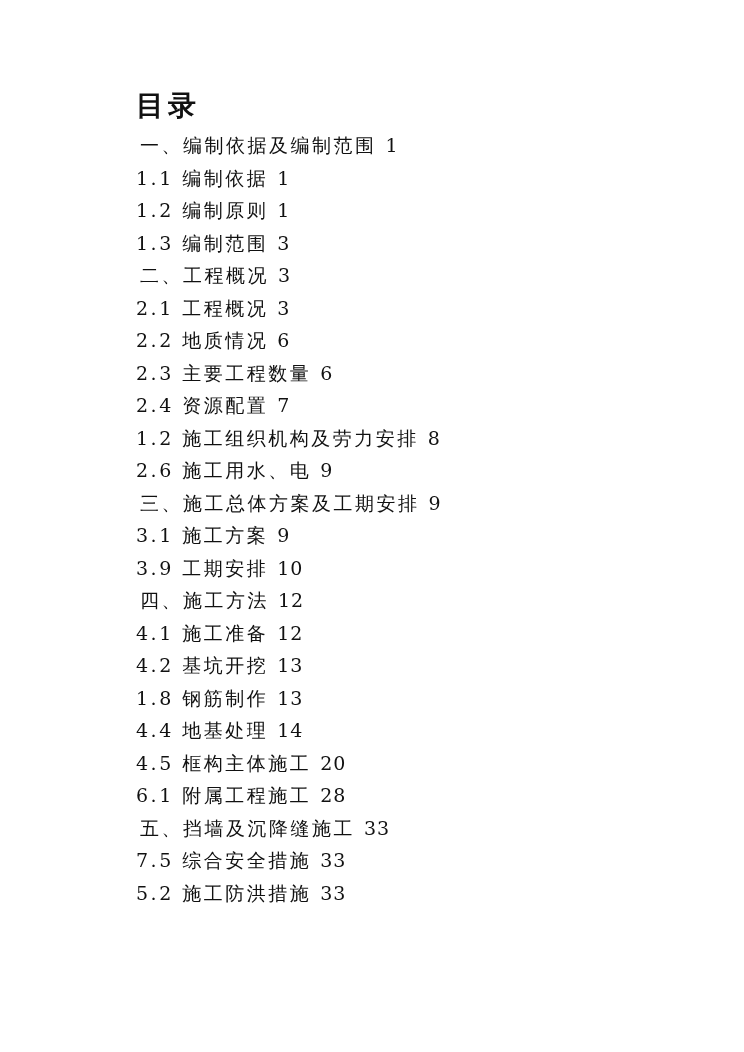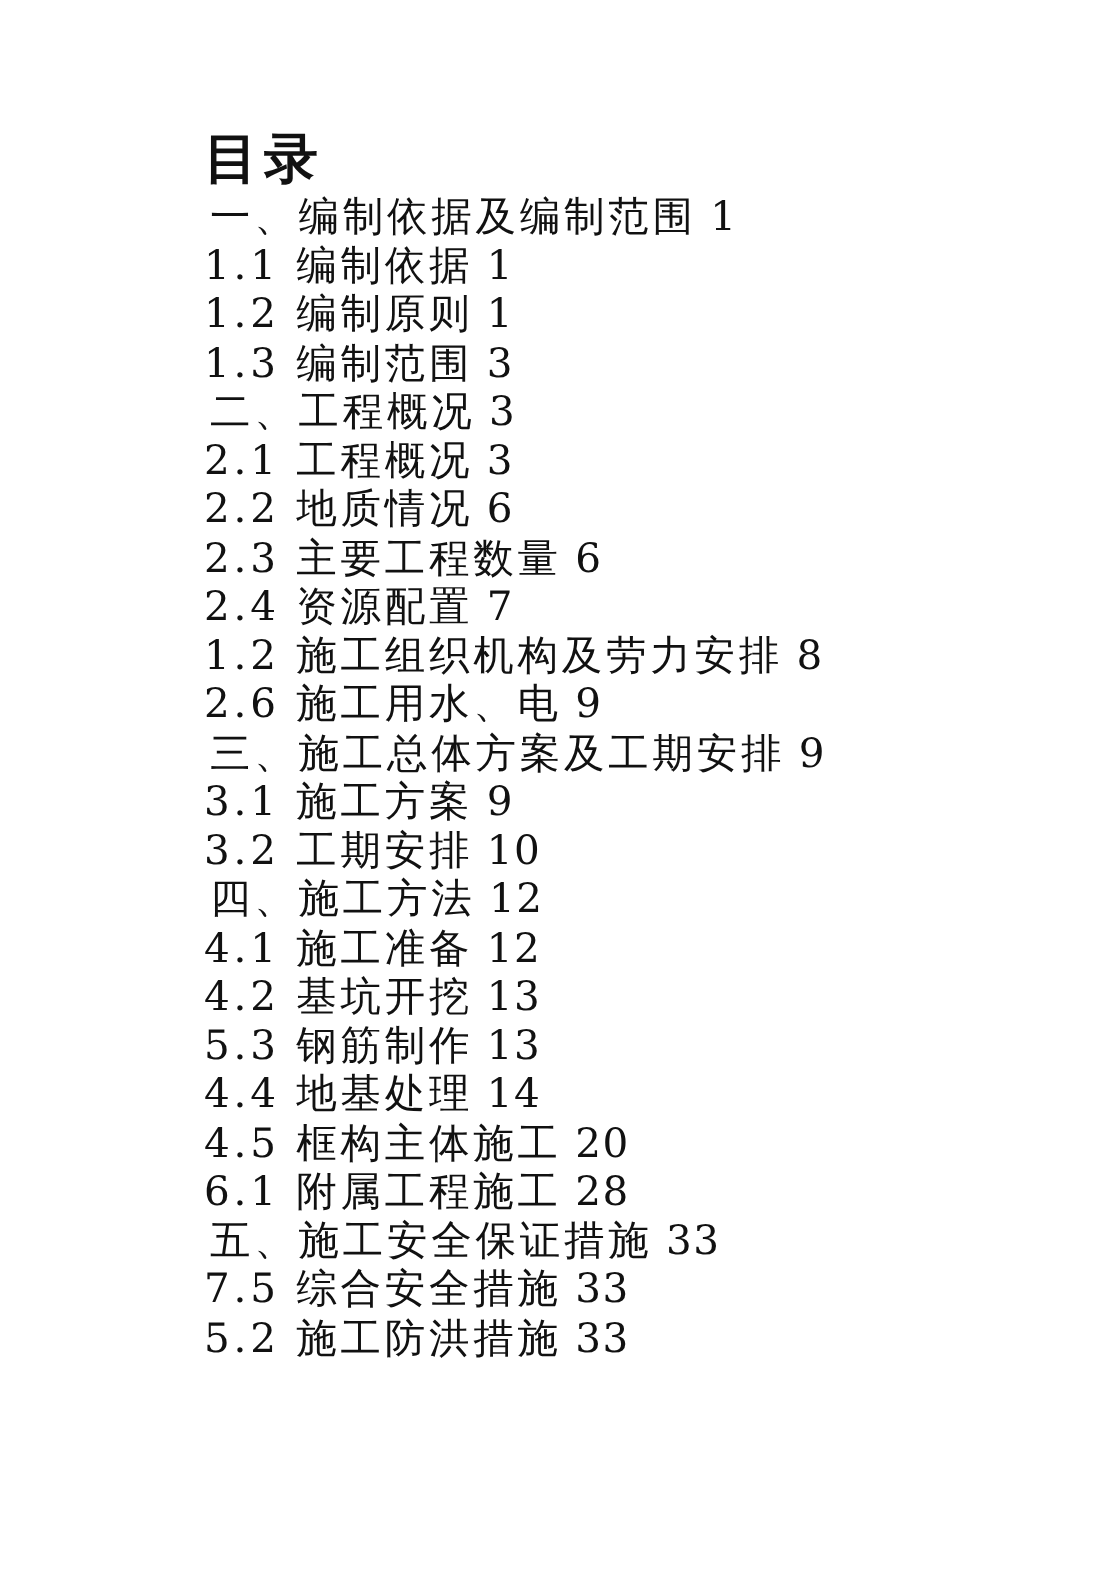--- a/index.html
+++ b/index.html
@@ -17,33 +17,33 @@
     height: 1052px;
     background: #ffffff;
   }
   .content {
     position: absolute;
     left: 136px;
     top: 89px;
     width: 560px;
   }
   .doc-title {
-    font-size: 36px;
+    font-size: 28px;
     font-weight: bold;
     line-height: 34px;
     letter-spacing: 4px;
     white-space: nowrap;
   }
   .toc {
     margin-top: 6px;
   }
   .toc-entry {
     height: 32.5px;
     line-height: 32.5px;
-    font-size: 27px;
+    font-size: 19px;
     letter-spacing: 2.5px;
     white-space: nowrap;
     cursor: pointer;
   }
   .toc-entry.lvl1 {
     padding-left: 4px;
   }
   .entry-page {
     margin-left: 9px;
     letter-spacing: 1px;
@@ -92,45 +92,45 @@
       <div class="toc-entry lvl2">
         <span class="entry-label">2.6 施工用水、电</span><span class="entry-page">9</span>
       </div>
       <div class="toc-entry lvl1">
         <span class="entry-label">三、施工总体方案及工期安排</span><span class="entry-page">9</span>
       </div>
       <div class="toc-entry lvl2">
         <span class="entry-label">3.1 施工方案</span><span class="entry-page">9</span>
       </div>
       <div class="toc-entry lvl2">
-        <span class="entry-label">3.2 工期安排</span><span class="entry-page">10</span>
+        <span class="entry-label">3.9 工期安排</span><span class="entry-page">10</span>
       </div>
       <div class="toc-entry lvl1">
         <span class="entry-label">四、施工方法</span><span class="entry-page">12</span>
       </div>
       <div class="toc-entry lvl2">
         <span class="entry-label">4.1 施工准备</span><span class="entry-page">12</span>
       </div>
       <div class="toc-entry lvl2">
         <span class="entry-label">4.2 基坑开挖</span><span class="entry-page">13</span>
       </div>
       <div class="toc-entry lvl2">
-        <span class="entry-label">5.3 钢筋制作</span><span class="entry-page">13</span>
+        <span class="entry-label">1.8 钢筋制作</span><span class="entry-page">13</span>
       </div>
       <div class="toc-entry lvl2">
         <span class="entry-label">4.4 地基处理</span><span class="entry-page">14</span>
       </div>
       <div class="toc-entry lvl2">
         <span class="entry-label">4.5 框构主体施工</span><span class="entry-page">20</span>
       </div>
       <div class="toc-entry lvl2">
         <span class="entry-label">6.1 附属工程施工</span><span class="entry-page">28</span>
       </div>
       <div class="toc-entry lvl1">
-        <span class="entry-label">五、施工安全保证措施</span><span class="entry-page">33</span>
+        <span class="entry-label">五、挡墙及沉降缝施工</span><span class="entry-page">33</span>
       </div>
       <div class="toc-entry lvl2">
         <span class="entry-label">7.5 综合安全措施</span><span class="entry-page">33</span>
       </div>
       <div class="toc-entry lvl2">
         <span class="entry-label">5.2 施工防洪措施</span><span class="entry-page">33</span>
       </div>
 
     </div>
   </div>

